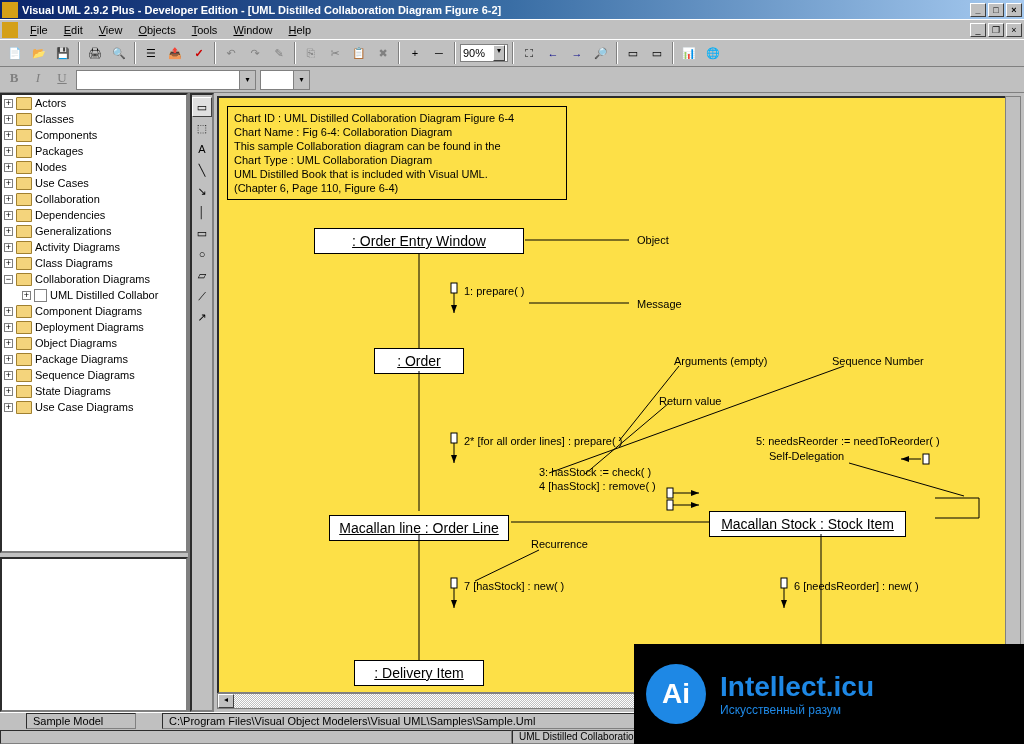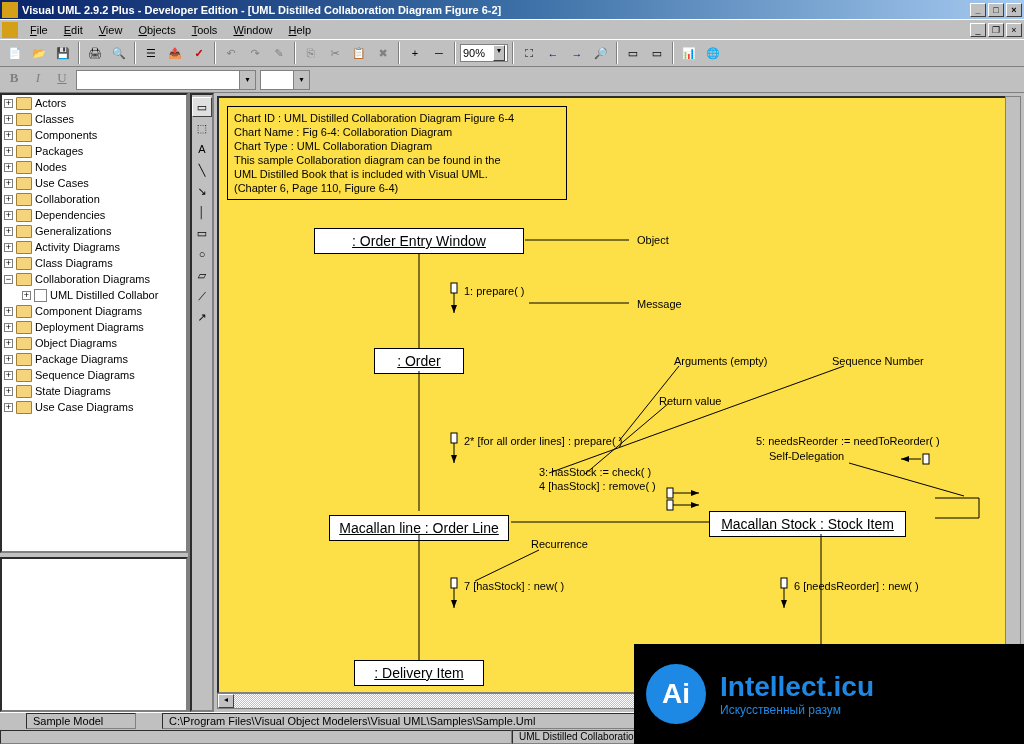--- a/index.html
+++ b/index.html
@@ -272,22 +272,22 @@
     <div class="tool">▱</div>
     <div class="tool">⟋</div>
     <div class="tool">↗</div>
   </div>
   <div class="canvas-wrap">
     <div class="canvas">
 
       <div class="infobox">
         <div>Chart ID : UML Distilled Collaboration Diagram Figure 6-4</div>
         <div>Chart Name : Fig 6-4: Collaboration Diagram</div>
+        <div>This sample Collaboration diagram can be found in the</div>
         <div>Chart Type : UML Collaboration Diagram</div>
-        <div>This sample Collaboration diagram can be found in the</div>
         <div>UML Distilled Book that is included with Visual UML.</div>
         <div>(Chapter 6, Page 110, Figure 6-4)</div>
       </div>
 
       <div class="node" style="left:95px; top:130px; width:210px;"><span class="u">: Order Entry Window</span></div>
       <div class="node" style="left:155px; top:250px; width:90px;"><span class="u">: Order</span></div>
       <div class="node" style="left:110px; top:391px; width:180px;margin-top:26px;"><span class="u">Macallan line : Order Line</span></div>
       <div class="node" style="left:490px; top:413px; width:197px;"><span class="u">Macallan Stock : Stock Item</span></div>
       <div class="node" style="left:135px; top:562px; width:130px;"><span class="u">: Delivery Item</span></div>
       <div class="node" style="left:537px; top:562px; width:130px;"><span class="u">: Reorder Item</span></div>

